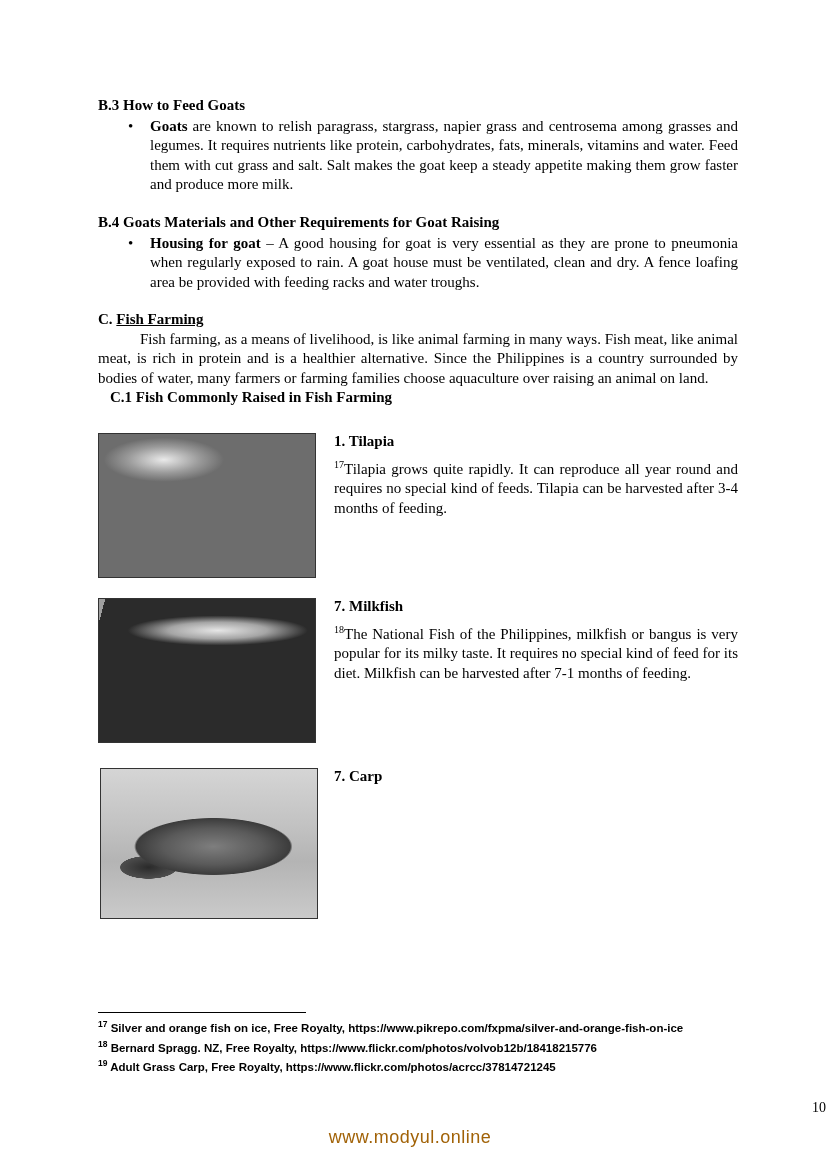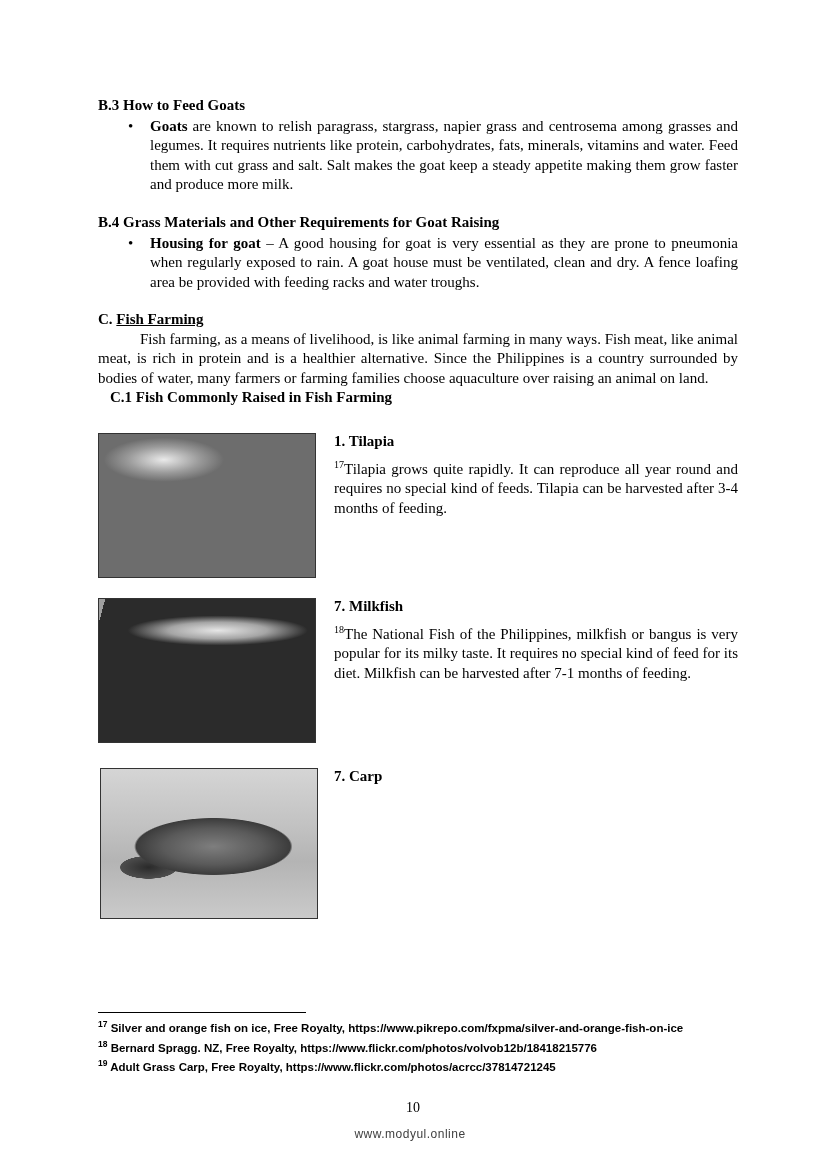--- a/index.html
+++ b/index.html
@@ -126,41 +126,41 @@
     line-height: 1.55;
   }
   .footnotes div { white-space: nowrap; font-weight: bold; }
   .fn-num { font-size: 8.5px; vertical-align: super; }
 
   .page-number {
     position: absolute;
     left: 0;
     top: 1100px;
     width: 826px;
-    text-align: center;
+    text-align: right;
     font-size: 14px;
     font-family: "Liberation Serif", serif;
   }
   .footer-code {
     position: absolute;
     right: 88px;
     top: 1108px;
     font-size: 16px;
     font-weight: bold;
     font-family: "Liberation Serif", serif;
   }
   .watermark {
     position: absolute;
     left: 0;
     top: 1127px;
     width: 820px;
     text-align: center;
     font-family: "Liberation Sans", sans-serif;
-    font-size: 12px;
-    color: #404040;
+    font-size: 18px;
+    color: #a16207;
     letter-spacing: 0.5px;
   }
 
   
   .photo-tilapia {
     background:
       radial-gradient(ellipse 60px 22px at 30% 18%, #eaeaea 0%, #9a9a9a 60%, #6d6d6d 100%),
       radial-gradient(ellipse 70px 26px at 72% 30%, #d8d8d8 0%, #8f8f8f 65%, #5e5e5e 100%),
       radial-gradient(ellipse 80px 24px at 40% 62%, #cfcfcf 0%, #8b8b8b 60%, #545454 100%),
       radial-gradient(ellipse 65px 20px at 78% 80%, #e0e0e0 0%, #909090 60%, #4f4f4f 100%),
@@ -188,21 +188,21 @@
 
   <div class="content">
 
     <h2 class="section-head">B.3 How to Feed Goats</h2>
     <ul class="bullet-block">
       <li class="bullet-item"><b>Goats</b><span> are known to relish paragrass, stargrass, napier grass and centrosema among grasses and legumes. It requires nutrients like protein, carbohydrates, fats, minerals, vitamins and water. Feed them with cut grass and salt. Salt makes the goat keep a steady appetite making them grow faster and produce more milk.</span></li>
     </ul>
 
     <div class="gap-lg"></div>
 
-    <h2 class="section-head">B.4 Grass Materials and Other Requirements for Goat Raising</h2>
+    <h2 class="section-head">B.4 Goats Materials and Other Requirements for Goat Raising</h2>
     <ul class="bullet-block">
       <li class="bullet-item"><b>Housing for goat</b><span> – A good housing for goat is very essential as they are prone to pneumonia when regularly exposed to rain. A goat house must be ventilated, clean and dry. A fence loafing area be provided with feeding racks and water troughs.</span></li>
     </ul>
 
     <div class="gap-lg"></div>
 
     <p class="c-head"><span>C.</span> <span class="u">Fish Farming</span></p>
     <p class="para indent">Fish farming, as a means of livelihood, is like animal farming in many ways. Fish meat, like animal meat, is rich in protein and is a healthier alternative. Since the Philippines is a country surrounded by bodies of water, many farmers or farming families choose aquaculture over raising an animal on land.</p>
     <p class="c1-head">C.1 Fish Commonly Raised in Fish Farming</p>
 

